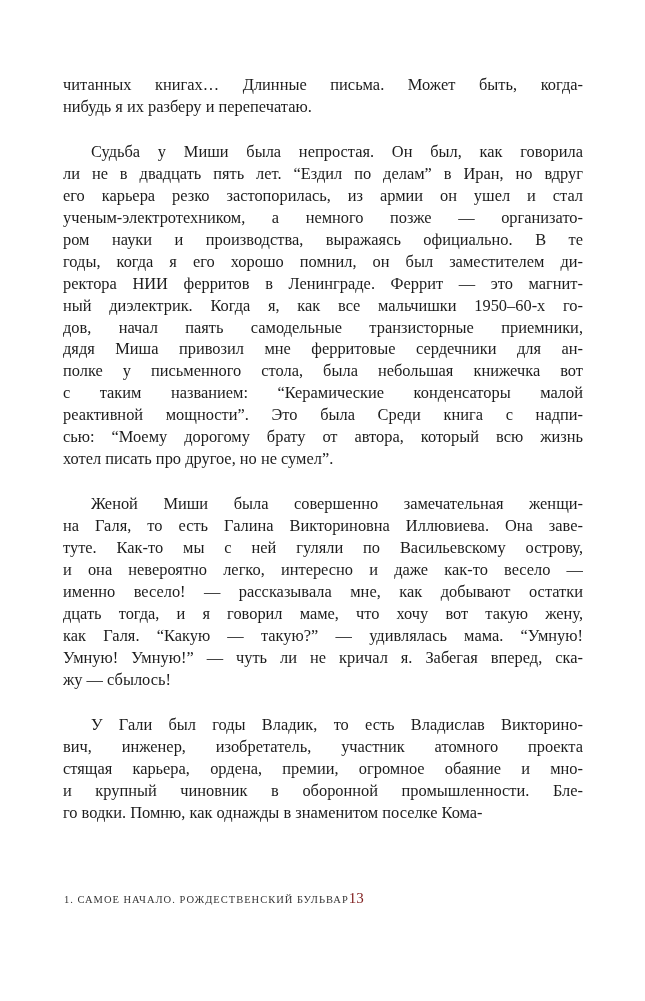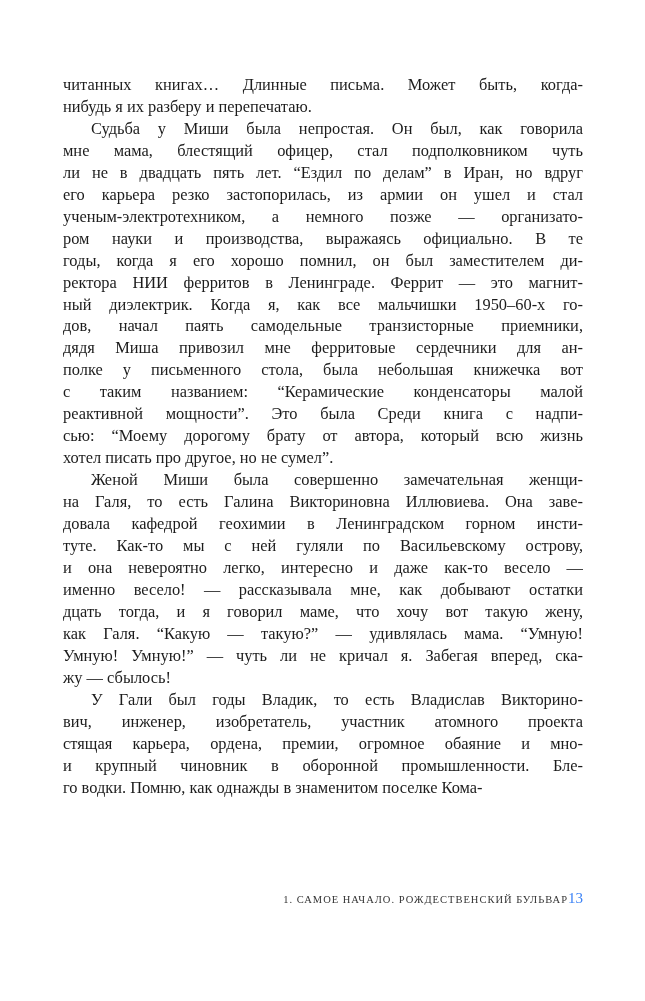--- a/index.html
+++ b/index.html
@@ -33,74 +33,73 @@
     display: block;
     text-align: justify;
     text-align-last: justify;
     white-space: normal;
   }
   .line.last {
     text-align-last: left;
   }
   .para.indent .line:first-child {
     text-indent: 28px;
+    margin-top: 23px;
   }
   .footer {
     position: absolute;
     left: 64px;
-    right: 62px;
+    right: 76px;
     top: 890px;
     display: flex;
-    justify-content: flex-end;
+    justify-content: flex-start;
     align-items: baseline;
   }
   .running-head {
     font-family: "Liberation Serif", serif;
     font-size: 10.5px;
     letter-spacing: 1px;
     color: #333333;
     text-transform: uppercase;
   }
   .page-number {
     font-family: "Liberation Serif", serif;
     font-size: 15px;
-    color: #3b82f6;
+    color: #7f1d1d;
   }
 </style>
 </head>
 <body>
 
 <div class="page">
   <div class="text-block" id="paragraphs">
       <p class="para">
         <span class="line">читанных книгах… Длинные письма. Может быть, когда-</span>
         <span class="line last">нибудь я их разберу и перепечатаю.</span>
       </p>
       <p class="para indent">
         <span class="line">Судьба у Миши была непростая. Он был, как говорила</span>
-        <span class="line">мне мама, блестящий офицер, стал подполковником чуть</span>
         <span class="line">ли не в двадцать пять лет. “Ездил по делам” в Иран, но вдруг</span>
         <span class="line">его карьера резко застопорилась, из армии он ушел и стал</span>
         <span class="line">ученым-электротехником, а немного позже — организато-</span>
         <span class="line">ром науки и производства, выражаясь официально. В те</span>
         <span class="line">годы, когда я его хорошо помнил, он был заместителем ди-</span>
         <span class="line">ректора НИИ ферритов в Ленинграде. Феррит — это магнит-</span>
         <span class="line">ный диэлектрик. Когда я, как все мальчишки 1950–60-х го-</span>
         <span class="line">дов, начал паять самодельные транзисторные приемники,</span>
         <span class="line">дядя Миша привозил мне ферритовые сердечники для ан-</span>
         <span class="line">полке у письменного стола, была небольшая книжечка вот</span>
         <span class="line">с таким названием: “Керамические конденсаторы малой</span>
         <span class="line">реактивной мощности”. Это была Среди книга с надпи-</span>
         <span class="line">сью: “Моему дорогому брату от автора, который всю жизнь</span>
         <span class="line last">хотел писать про другое, но не сумел”.</span>
       </p>
       <p class="para indent">
         <span class="line">Женой Миши была совершенно замечательная женщи-</span>
         <span class="line">на Галя, то есть Галина Викториновна Иллювиева. Она заве-</span>
-        <span class="line">довала кафедрой геохимии в Ленинградском горном инсти-</span>
         <span class="line">туте. Как-то мы с ней гуляли по Васильевскому острову,</span>
         <span class="line">и она невероятно легко, интересно и даже как-то весело —</span>
         <span class="line">именно весело! — рассказывала мне, как добывают остатки</span>
         <span class="line">дцать тогда, и я говорил маме, что хочу вот такую жену,</span>
         <span class="line">как Галя. “Какую — такую?” — удивлялась мама. “Умную!</span>
         <span class="line">Умную! Умную!” — чуть ли не кричал я. Забегая вперед, ска-</span>
         <span class="line last">жу — сбылось!</span>
       </p>
       <p class="para indent">
         <span class="line">У Гали был годы Владик, то есть Владислав Викторино-</span>

